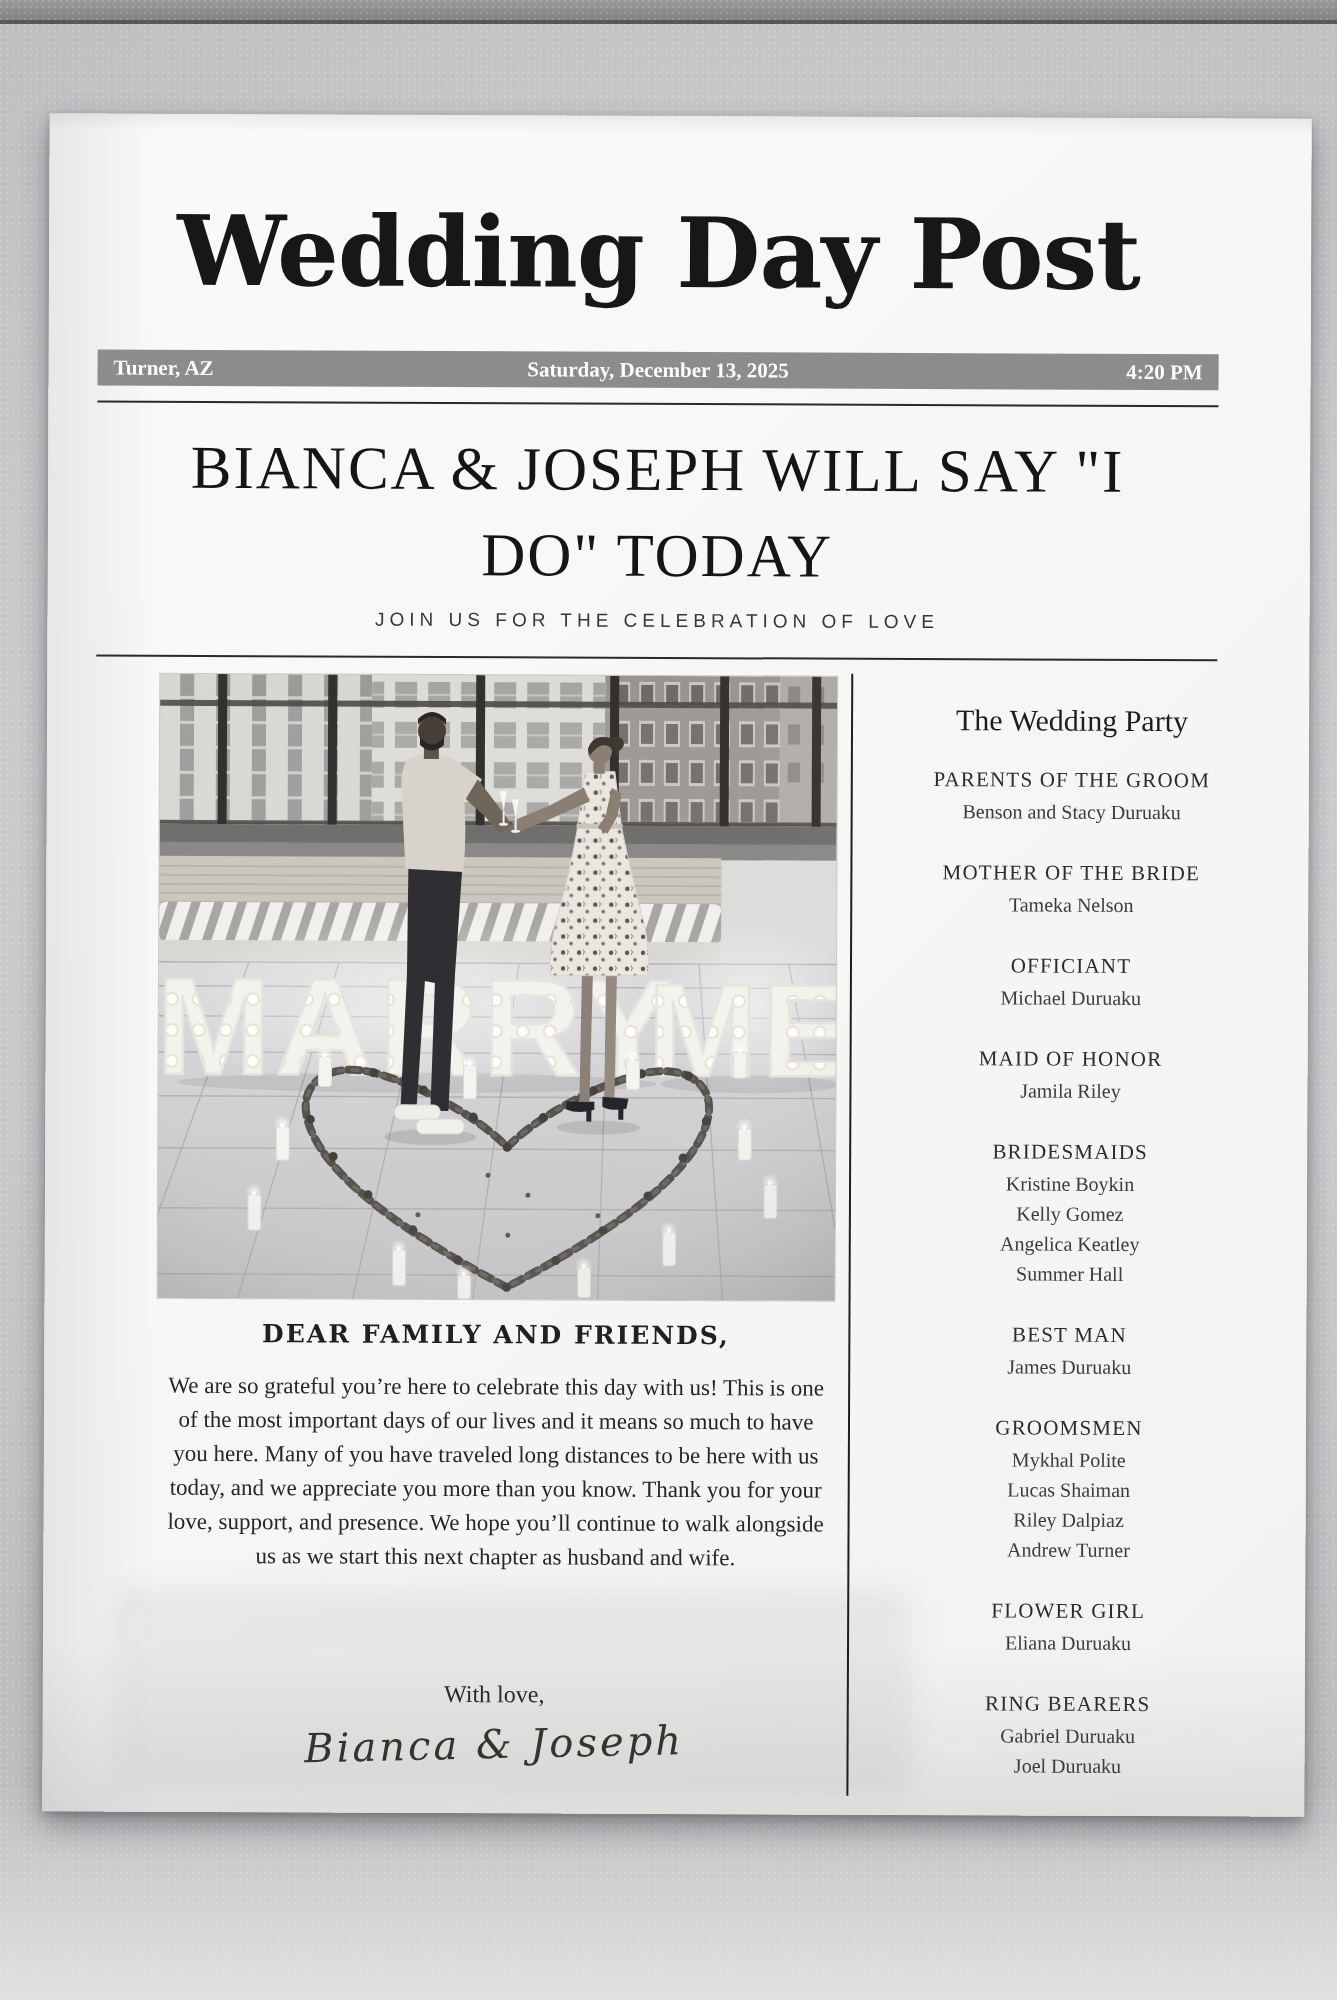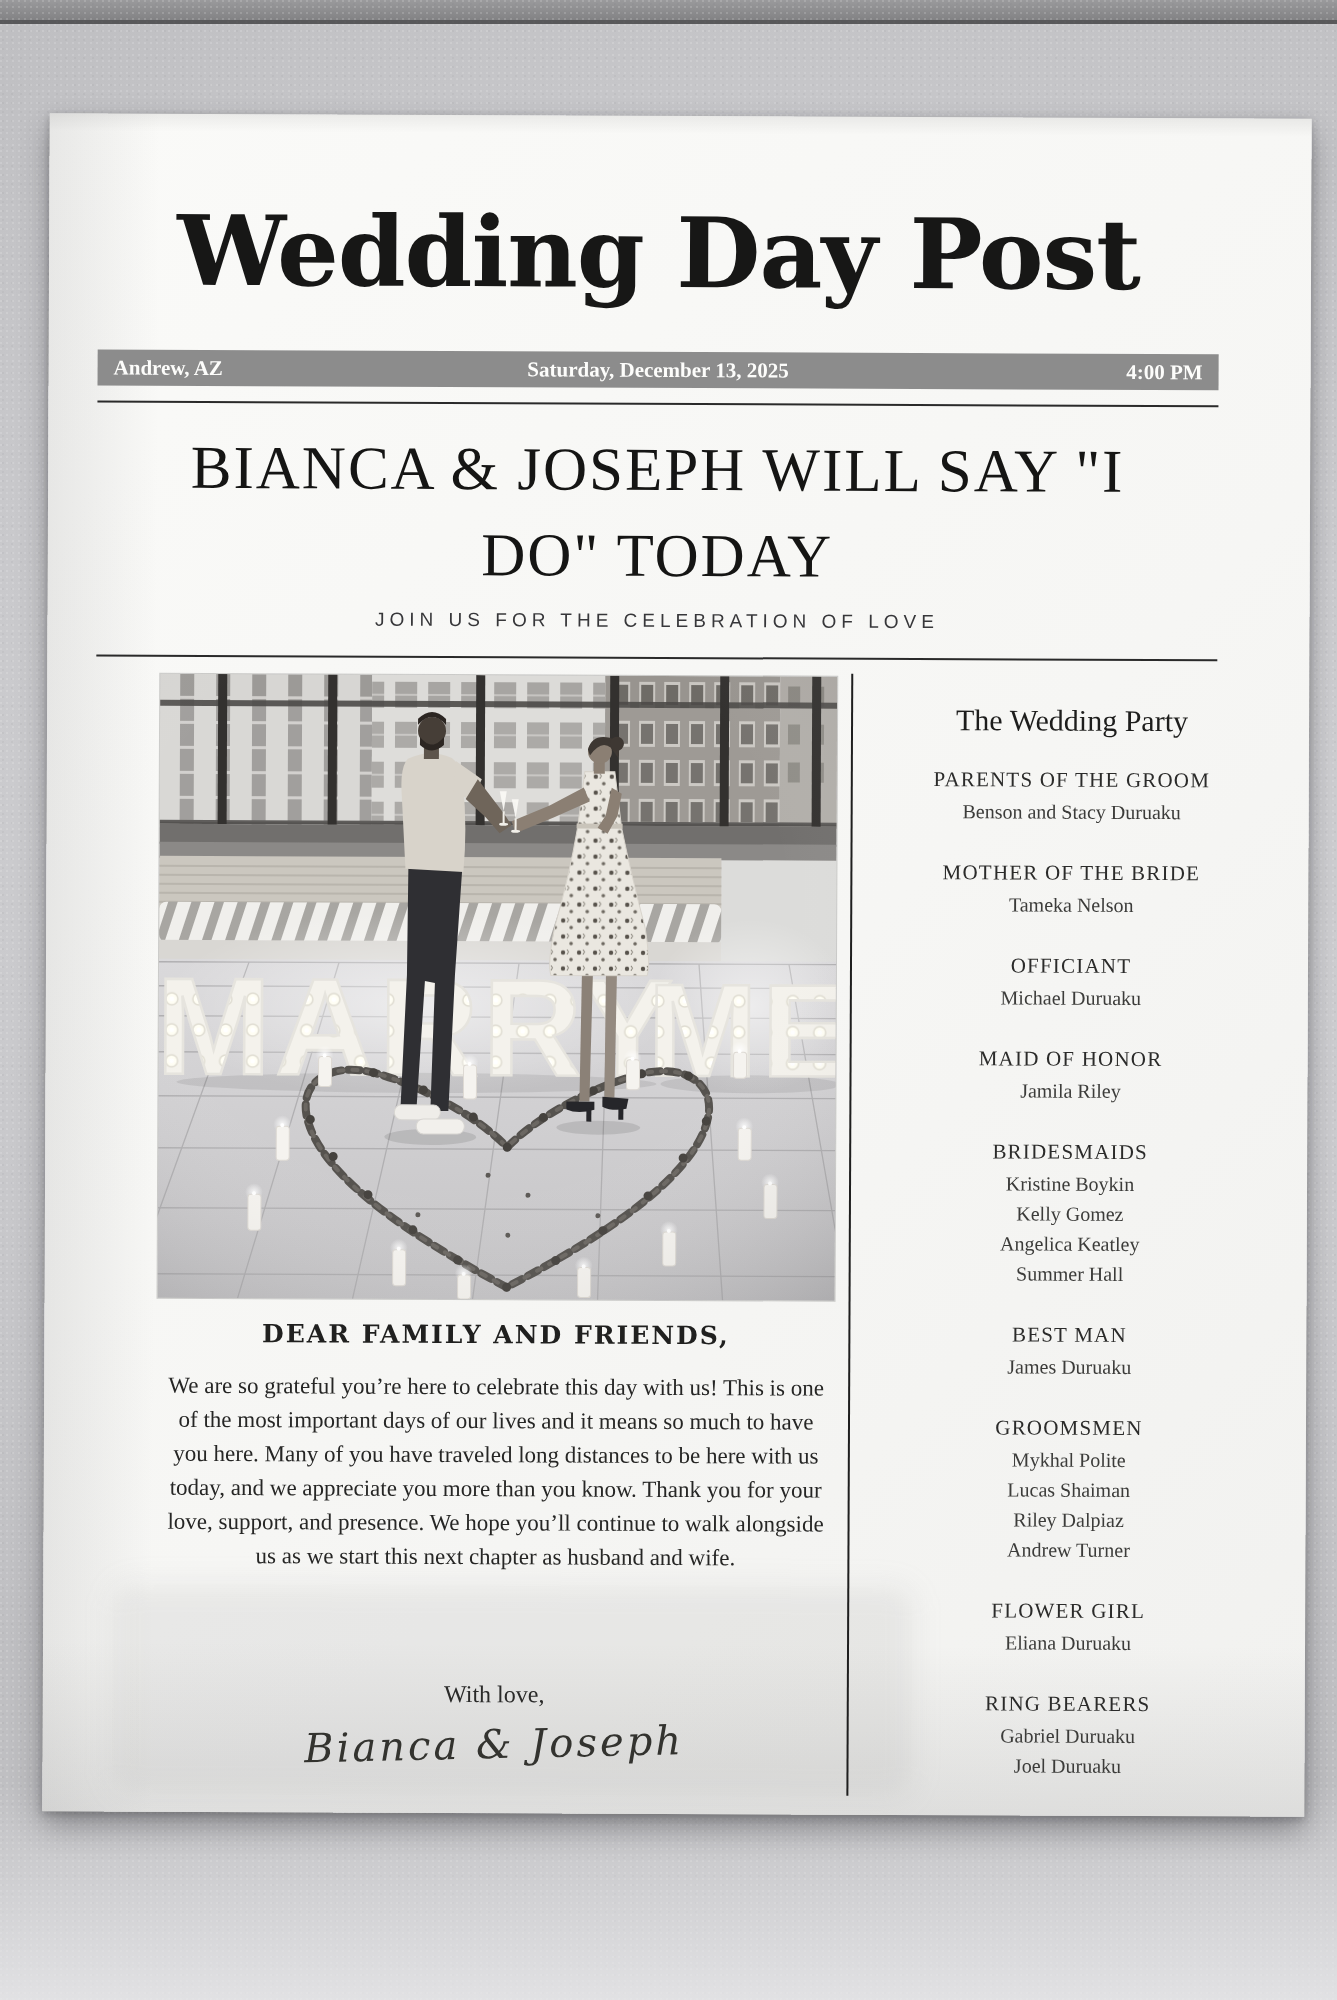--- a/index.html
+++ b/index.html
@@ -93,22 +93,22 @@
   <div class="shade-left"></div>
   <div class="shade-signature"></div>
   <div class="shade-bottom"></div>
 
   <div class="content">
 
     <div class="masthead">Wedding Day Post</div>
 
     <div class="dateline">
       <span class="dl-center">Saturday, December 13, 2025</span>
-      <span class="dl-left">Andrew, AZ</span>
-      <span class="dl-right">4:00 PM</span>
+      <span class="dl-left">Turner, AZ</span>
+      <span class="dl-right">4:20 PM</span>
     </div>
 
     <div class="rule rule1"></div>
 
     <div class="headline">
       <div>BIANCA &amp; JOSEPH WILL SAY "I</div>
       <div>DO" TODAY</div>
     </div>
 
     <div class="subtitle">JOIN US FOR THE CELEBRATION OF LOVE</div>

